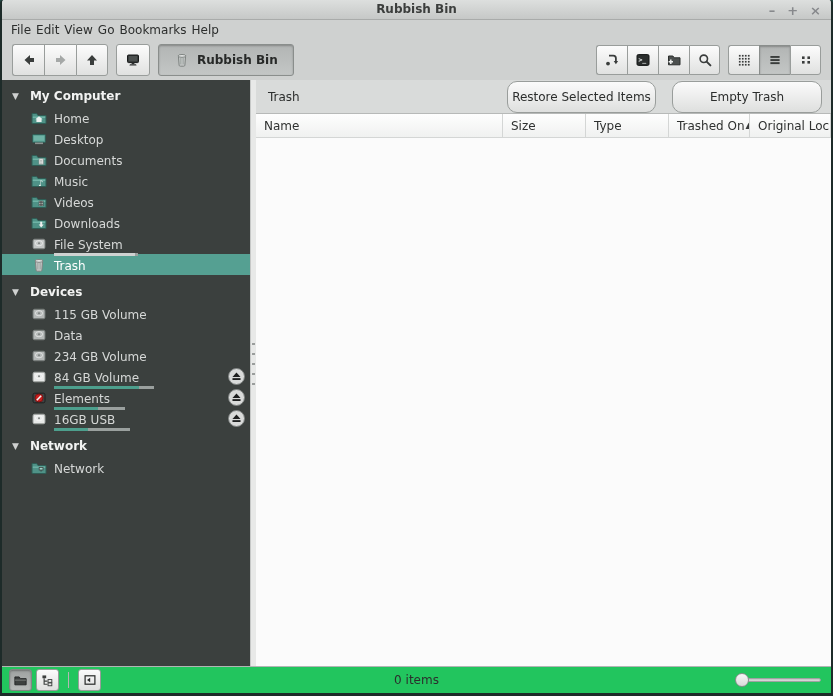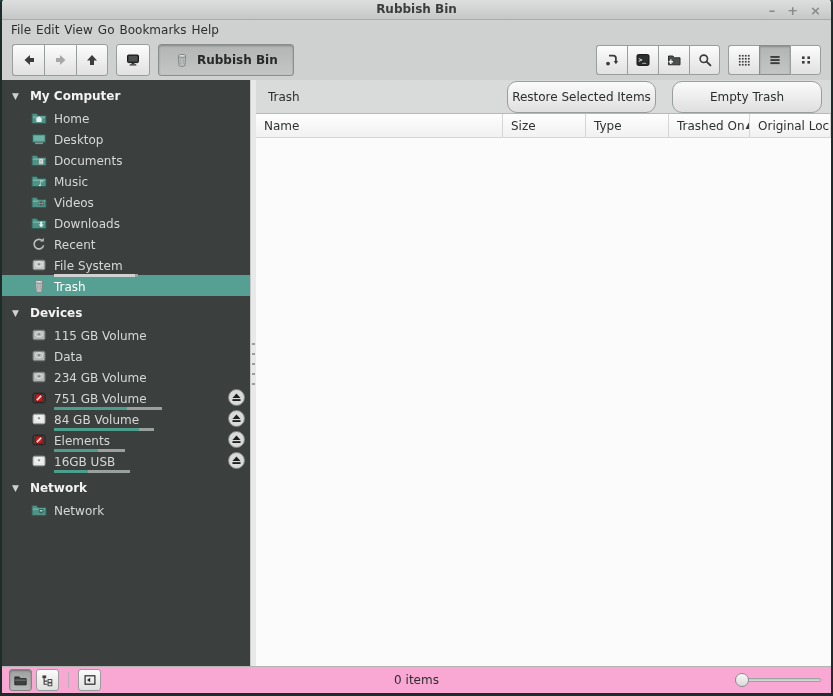--- a/index.html
+++ b/index.html
@@ -54,21 +54,21 @@
   .loc-label{ font-size:12px; color:#2c2e2d; margin-left:3px;}
   .locationbar .abtn{ height:32px; border:1px solid #999d9b; border-radius:10px; background:linear-gradient(#fbfbfb,#dedfde);
     font-size:12px; color:#2c2e2d; display:flex; align-items:center; justify-content:center;}
   .restore{ margin-left:auto; width:149px;}
   .empty{ margin-left:16px; width:150px;}
   .colheaders{ height:24px; flex:none; display:flex; background:linear-gradient(#fefefe,#f0f1f0); border-bottom:1px solid #d4d6d5;}
   .col{ border-right:1px solid #d4d6d5; display:flex; align-items:center; padding:0 8px; font-size:12px; color:#2f3130; white-space:nowrap; overflow:hidden;}
   .col .sort{ font-size:8px; margin-left:1px; color:#3a3c3b;}
   .filearea{ flex:1; background:#fbfbfb;}
   
-  .statusbar{ height:27px; flex:none; background:#f9a8d4; border-top:1px solid #b3b5b4; display:flex; align-items:center; padding:0 7px; position:relative;}
+  .statusbar{ height:27px; flex:none; background:#22c55e; border-top:1px solid #b3b5b4; display:flex; align-items:center; padding:0 7px; position:relative;}
   .sbtn{ width:23px; height:22px; border:1px solid #999d9b; border-radius:3px; background:linear-gradient(#fbfbfb,#dfe0df);
     display:flex; align-items:center; justify-content:center; margin-right:4px;}
   .sbtn.pressed{ background:linear-gradient(#9fa2a1,#b7bab9); border-color:#828684; box-shadow:inset 0 1px 2px rgba(0,0,0,.3);}
   .vsep{ width:1px; height:16px; background:#b3b5b4; margin:0 9px 0 5px;}
   .status-text{ position:absolute; left:50%; transform:translateX(-50%); font-size:12px; color:#2c2e2d;}
   .zoomslider{ position:absolute; right:10px; top:50%; transform:translateY(-50%); width:86px; height:14px;}
   .ztrack{ position:absolute; left:0; right:0; top:5px; height:4px; background:linear-gradient(#c3c5c4,#d9dbda); border:1px solid #9fa3a1; border-radius:2px;}
   .zknob{ position:absolute; left:0; top:0; width:14px; height:14px; border-radius:50%;
     background:linear-gradient(#f7f7f7,#d9dad9); border:1px solid #8b8f8d;}
   svg{ display:block;}
@@ -293,29 +293,20 @@
               <path d="M1 3.5 h4.6 l1.4 2 H15 v8 H1 z" fill="#4f9287" stroke="#2f5d55" stroke-width="1"></path>
               <path d="M1.8 6.5 h12.4 v1.4 H1.8 z" fill="#6fb3a6"></path>
               <path d="M9.2 6.8 h2 v2.6 h1.5 L10.2 12.4 7.7 9.4 h1.5 z" fill="#eef0ef"></path>
             </svg>
           </span>
           <span class="lblwrap"><span class="lbl">Downloads</span></span>
         </div>
         <div class="srow">
           <span class="ic">
             <svg width="16" height="16" viewBox="0 0 16 16">
-              <path d="M12.6 9.4 a4.8 4.8 0 1 1 -1.2-4.6" fill="none" stroke="#b9bcbb" stroke-width="1.7"></path>
-              <path d="M12.8 1.8 v3.6 h-3.6 z" fill="#b9bcbb"></path>
-            </svg>
-          </span>
-          <span class="lblwrap"><span class="lbl">Recent</span></span>
-        </div>
-        <div class="srow">
-          <span class="ic">
-            <svg width="16" height="16" viewBox="0 0 16 16">
               <rect x="2" y="3.2" width="12" height="9.6" rx="1.6" fill="#c3c7c6" stroke="#777c7a"></rect>
               <ellipse cx="8" cy="7.2" rx="3.6" ry="2.6" fill="none" stroke="#ffffff" stroke-opacity=".55"></ellipse>
               <circle cx="8" cy="7.2" r="1" fill="#7d8280"></circle>
             </svg>
           </span>
           <span class="lblwrap"><span class="lbl">File System</span><span class="usage gray">
               <span class="fill" style="display: block; width: 97%;"></span>
             </span></span>
         </div>
         <div class="srow selected">
@@ -355,40 +346,20 @@
         </div>
         <div class="srow">
           <span class="ic">
             <svg width="16" height="16" viewBox="0 0 16 16">
               <rect x="2" y="3.2" width="12" height="9.6" rx="1.6" fill="#b4b8b7" stroke="#6f7472"></rect>
               <ellipse cx="8" cy="7.2" rx="3.6" ry="2.6" fill="none" stroke="#ffffff" stroke-opacity=".55"></ellipse>
               <circle cx="8" cy="7.2" r="1" fill="#7d8280"></circle>
             </svg>
           </span>
           <span class="lblwrap"><span class="lbl">234 GB Volume</span></span>
-        </div>
-        <div class="srow">
-          <span class="ic">
-            <svg width="16" height="16" viewBox="0 0 16 16">
-              <rect x="2" y="3.2" width="12" height="9.6" rx="1.6" fill="#3f4343" stroke="#1e2020"></rect>
-              <circle cx="8" cy="8" r="4" fill="#c81e1e" stroke="#7e1212"></circle>
-              <rect x="4.9" y="7.2" width="6.2" height="1.6" fill="#f2f2f2" transform="rotate(-45 8 8)"></rect>
-            </svg>
-          </span>
-          <span class="lblwrap"><span class="lbl">751 GB Volume</span><span class="usage">
-              <span class="fill" style="display: block; width: 68%;"></span>
-            </span></span>
-          <span class="eject">
-            <span>
-              <svg width="11" height="11" viewBox="0 0 12 12">
-                <path d="M6 1.6 L10.4 6.6 H1.6 z" fill="#1d1f1f"></path>
-                <rect x="1.6" y="7.8" width="8.8" height="2" fill="#1d1f1f"></rect>
-              </svg>
-            </span>
-          </span>
         </div>
         <div class="srow">
           <span class="ic">
             <svg width="16" height="16" viewBox="0 0 16 16">
               <rect x="2" y="3.2" width="12" height="9.6" rx="1.6" fill="#e7e9e8" stroke="#9a9e9c"></rect>
               <ellipse cx="8" cy="7.2" rx="3.6" ry="2.6" fill="none" stroke="#ffffff" stroke-opacity=".55"></ellipse>
               <circle cx="8" cy="7.2" r="1" fill="#7d8280"></circle>
             </svg>
           </span>
           <span class="lblwrap"><span class="lbl">84 GB Volume</span><span class="usage">

